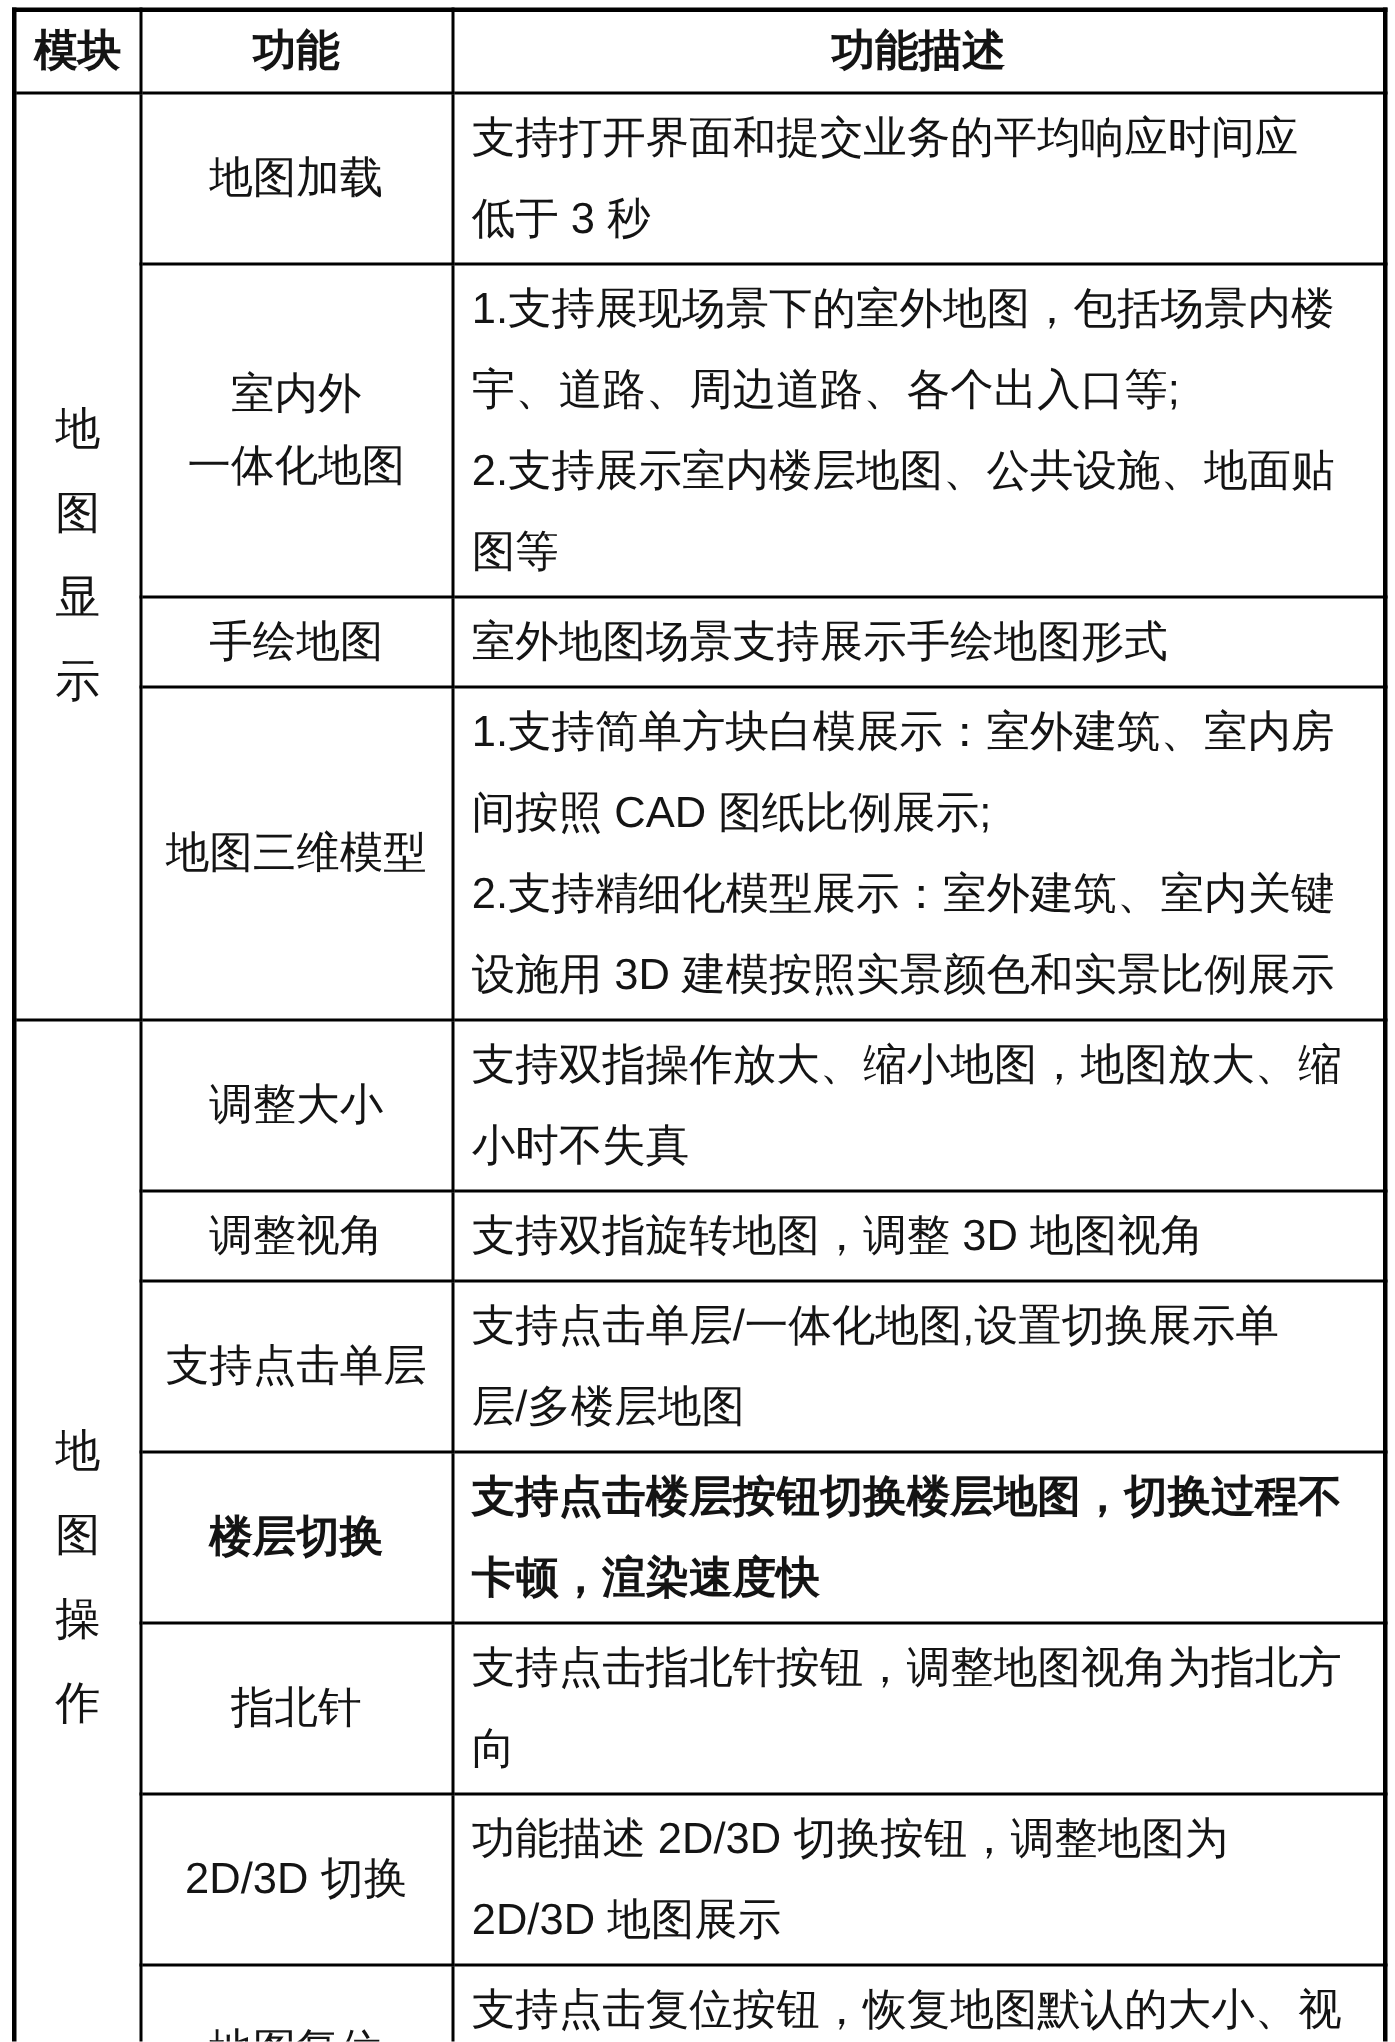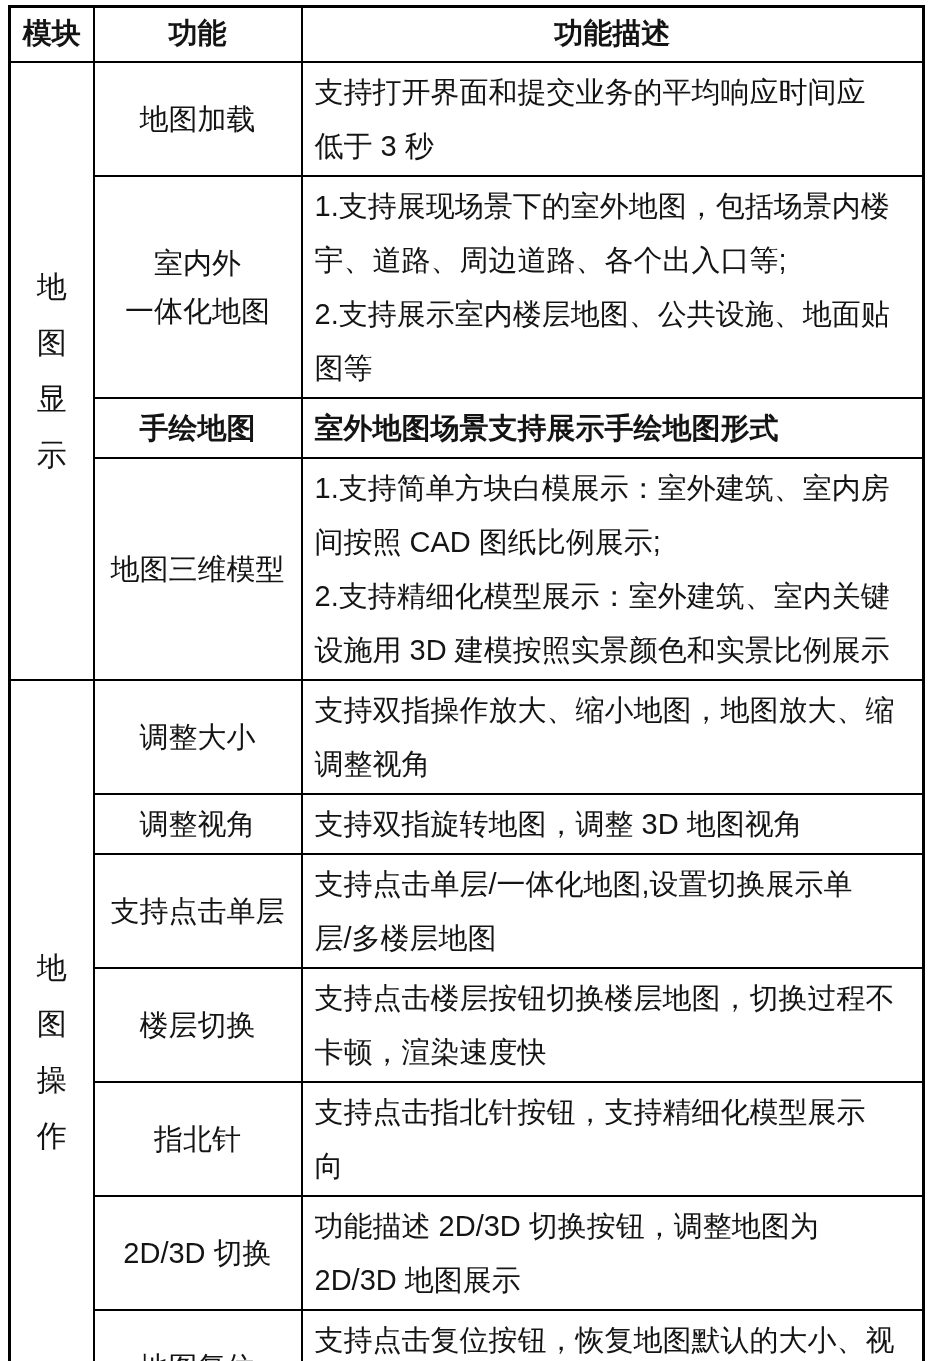--- a/index.html
+++ b/index.html
@@ -93,58 +93,58 @@
 低于 3 秒</td>
       </tr>
       <tr style="height:220px;">
         <td class="feature">室内外
 一体化地图</td>
         <td class="desc">1.支持展现场景下的室外地图，包括场景内楼
 宇、道路、周边道路、各个出入口等;
 2.支持展示室内楼层地图、公共设施、地面贴
 图等</td>
       </tr>
-      <tr style="height:54px;font-weight:bold;">
+      <tr style="height:54px;">
         <td class="feature">手绘地图</td>
         <td class="desc">室外地图场景支持展示手绘地图形式</td>
       </tr>
       <tr style="height:213px;">
         <td class="feature">地图三维模型</td>
         <td class="desc">1.支持简单方块白模展示：室外建筑、室内房
 间按照 CAD 图纸比例展示;
 2.支持精细化模型展示：室外建筑、室内关键
 设施用 3D 建模按照实景颜色和实景比例展示</td>
       </tr>
 
       <tr style="height:105px;">
         <td class="module" rowspan="7">地
 图
 操
 作</td>
         <td class="feature">调整大小</td>
         <td class="desc">支持双指操作放大、缩小地图，地图放大、缩
-调整视角</td>
+小时不失真</td>
       </tr>
       <tr style="height:55px;">
         <td class="feature">调整视角</td>
         <td class="desc">支持双指旋转地图，调整 3D 地图视角</td>
       </tr>
       <tr style="height:109px;">
         <td class="feature">支持点击单层</td>
         <td class="desc">支持点击单层/一体化地图,设置切换展示单
 层/多楼层地图</td>
       </tr>
-      <tr style="height:108px;">
+      <tr style="height:108px;font-weight:bold;">
         <td class="feature">楼层切换</td>
         <td class="desc">支持点击楼层按钮切换楼层地图，切换过程不
 卡顿，渲染速度快</td>
       </tr>
       <tr style="height:106px;">
         <td class="feature">指北针</td>
-        <td class="desc">支持点击指北针按钮，支持精细化模型展示
+        <td class="desc">支持点击指北针按钮，调整地图视角为指北方
 向</td>
       </tr>
       <tr style="height:110px;">
         <td class="feature">2D/3D 切换</td>
         <td class="desc">功能描述 2D/3D 切换按钮，调整地图为
 2D/3D 地图展示</td>
       </tr>
       <tr style="height:107px;">
         <td class="feature">地图复位</td>
         <td class="desc">支持点击复位按钮，恢复地图默认的大小、视

